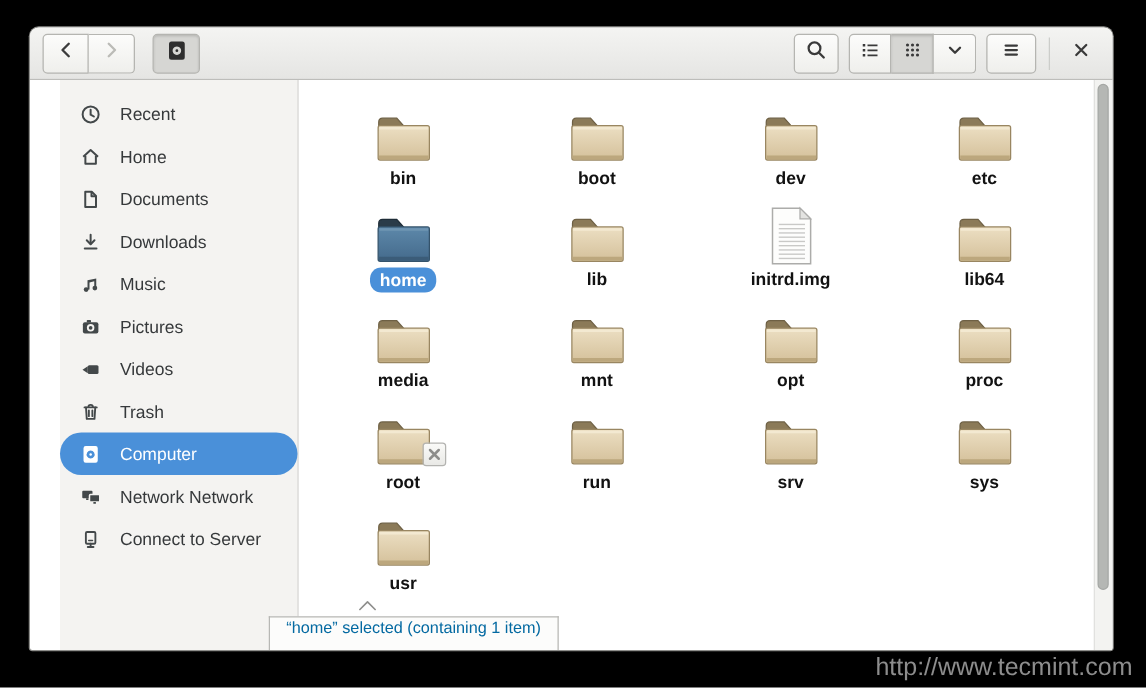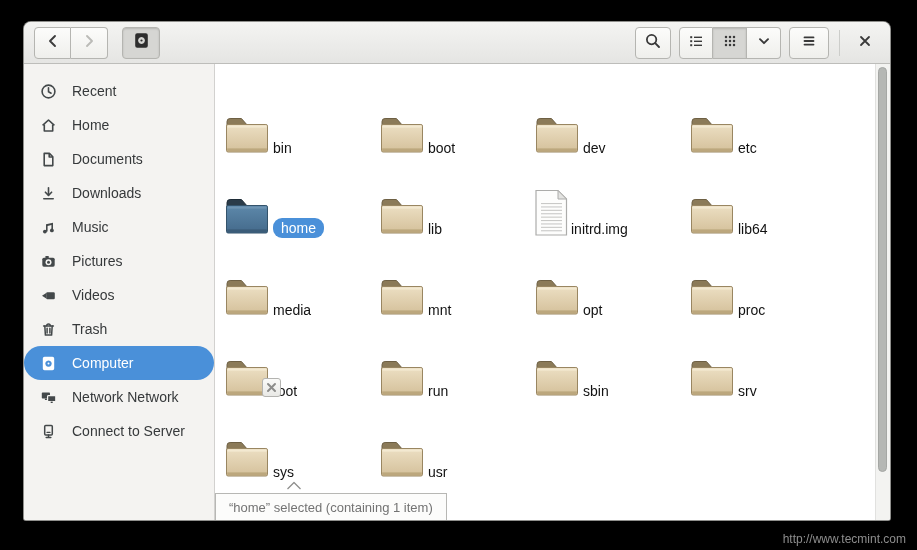--- a/index.html
+++ b/index.html
@@ -28,60 +28,60 @@
   .linked .btn { border-radius:0; border-left-width:0; }
   .linked .btn:first-child { border-radius:4px 0 0 4px; border-left-width:1px; }
   .linked .btn:last-child { border-radius:0 4px 4px 0; }
   .btn.pressed { background:#d6d6d3; box-shadow:inset 0 1px 2px rgba(0,0,0,.15); }
   .w37 { width:37px; } .w38 { width:38px; } .w36 { width:36px; } .w34 { width:34px; } .w40 { width:40px; }
   .spacer { flex:1; }
   .ml14 { margin-left:14px; } .ml8 { margin-left:8px; }
   .hsep { width:1px; height:26px; background:#cccdca; margin:0 10px; }
   .closebtn { width:30px; height:30px; border:none; background:none; display:flex; align-items:center; justify-content:center; }
   
-  .main { flex:1; display:flex; min-height:0; position:relative; }
+  .main { flex:1; display:flex; min-height:0; position:relative;padding-left:24px; }
   .sidebar {
     width:191px; flex:0 0 191px; background:#f4f3f1; border-right:1px solid #d2d1cf;
     padding-top:10px; box-sizing:border-box;
   }
   .side-item {
     height:34px; display:flex; align-items:center; gap:15px; padding-left:16px;
     font-size:14px; color:#36393b;
   }
   .side-item .sicon { width:17px; height:17px; flex:0 0 auto; color:#43484a; display:flex; }
   .side-item.selected { color:#fff;border-radius:17px; }
   .side-item.selected .sicon { color:#fff; }
   .content { flex:1; background:#fff; position:relative; min-width:0; }
   
   .filegrid {
     position:absolute; left:0; top:0; right:14px; bottom:0;
     display:grid; grid-template-columns:repeat(4,155px); grid-auto-rows:81px;
     padding:12px 0 0 6px;
   }
-  .cell { display:flex; align-items:flex-end; }
+  .cell { display:flex; flex-direction:column; align-items:center;font-weight:bold; }
   .icon-wrap { height:57px; position:relative; display:flex; align-items:flex-end; justify-content:center; }
   .flabel { font-size:14px; line-height:18px; color:#121212; margin-top:0; }
   .flabel.sel { color:#fff; border-radius:9px; padding:1px 8px; }
   .emblem {
     position:absolute; right:-8px; bottom:3px; width:19px; height:19px; box-sizing:border-box;
     background:linear-gradient(#fafaf8,#e9e9e6); border:1px solid #b3b3b0; border-radius:3px;
     display:flex; align-items:center; justify-content:center;
   }
   
   .scrollbar { position:absolute; right:0; top:0; bottom:0; width:14px; background:#f3f3f1; border-left:1px solid #e1e1df; }
   .scroll-thumb { position:absolute; left:2px; top:3px; width:9px; height:405px; border-radius:5px; background:#b5b7b4; border:1px solid #a5a7a4; box-sizing:border-box; }
   
   .statusbar {
     position:absolute; left:191px; bottom:0; height:27px; box-sizing:border-box;
     background:#fcfcfb; border:1px solid #b7b7b4; border-bottom:none;
-    display:flex; align-items:center; padding:0 13px; font-size:13px; color:#737373; z-index:5;
+    display:flex; padding:0 13px; font-size:13px; color:#0369a1; z-index:5;
   }
   .status-caret { position:absolute; left:262px; bottom:26px; z-index:6; }
   
-  .watermark { position:absolute; right:11px; bottom:4px; font-size:12px; color:#8d8d8d; }
+  .watermark { position:absolute; right:11px; bottom:4px; font-size:20px; color:#8d8d8d; }
 </style>
 </head>
 <body>
 
 <div class="window">
 
   <div class="headerbar">
     <div class="linked">
       <div class="btn w37">
         <span>
@@ -544,37 +544,20 @@
                     <stop offset="0" stop-color="#ecdfc3"></stop>
                     <stop offset="1" stop-color="#d4c09a"></stop>
                   </linearGradient>
                 </defs>
                 <path d="M6 15 V8.6 q0-3.1 3.1-3.1 h11.3 l6.2 7 z" fill="#8b7a58" stroke="#6e6044" stroke-width="1"></path>
                 <rect x="5.5" y="11.5" width="41" height="27.5" rx="1.6" fill="url(#gtan)" stroke="#998661" stroke-width="1"></rect>
                 <rect x="6.5" y="12.6" width="39" height="2" fill="#f3e9d1"></rect>
                 <rect x="6.2" y="35.4" width="39.6" height="3" fill="#bca77d"></rect>
               </svg>
             </div>
-            <div class="flabel">sbin</div>
-          </div>
-          <div class="cell">
-            <div class="icon-wrap">
-              <svg width="52" height="44" viewBox="0 0 52 44">
-                <defs>
-                  <linearGradient id="gtan" x1="0" y1="0" x2="0" y2="1">
-                    <stop offset="0" stop-color="#ecdfc3"></stop>
-                    <stop offset="1" stop-color="#d4c09a"></stop>
-                  </linearGradient>
-                </defs>
-                <path d="M6 15 V8.6 q0-3.1 3.1-3.1 h11.3 l6.2 7 z" fill="#8b7a58" stroke="#6e6044" stroke-width="1"></path>
-                <rect x="5.5" y="11.5" width="41" height="27.5" rx="1.6" fill="url(#gtan)" stroke="#998661" stroke-width="1"></rect>
-                <rect x="6.5" y="12.6" width="39" height="2" fill="#f3e9d1"></rect>
-                <rect x="6.2" y="35.4" width="39.6" height="3" fill="#bca77d"></rect>
-              </svg>
-            </div>
             <div class="flabel">srv</div>
           </div>
           <div class="cell">
             <div class="icon-wrap">
               <svg width="52" height="44" viewBox="0 0 52 44">
                 <defs>
                   <linearGradient id="gtan" x1="0" y1="0" x2="0" y2="1">
                     <stop offset="0" stop-color="#ecdfc3"></stop>
                     <stop offset="1" stop-color="#d4c09a"></stop>
                   </linearGradient>

